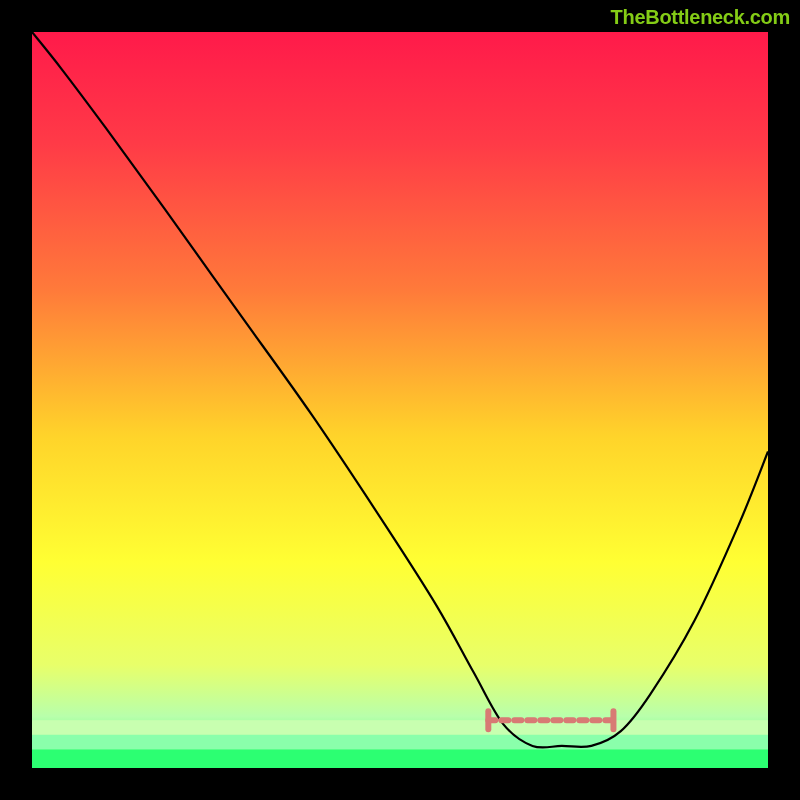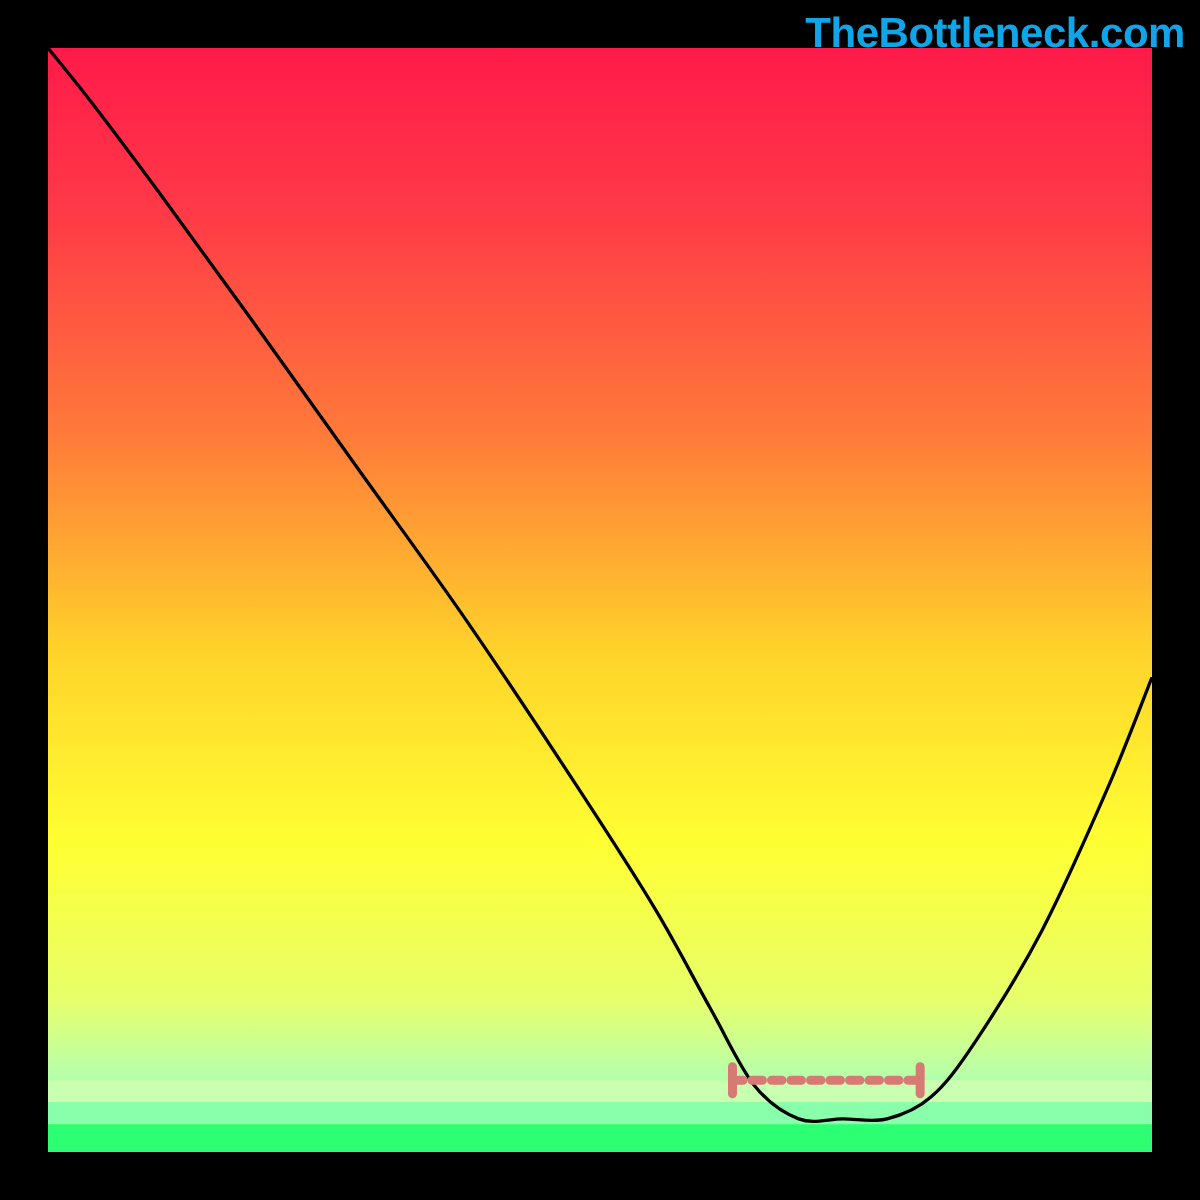--- a/index.html
+++ b/index.html
@@ -3,23 +3,23 @@
 <meta charset="utf-8">
 <style>
   * { margin: 0; padding: 0; box-sizing: border-box; }
   html, body { width: 800px; height: 800px; background: #000; overflow: hidden; }
   .container { position: relative; width: 800px; height: 800px; background: #000; }
   .watermark {
     position: absolute;
     top: 6px;
     right: 10px;
     font-family: Arial, sans-serif;
-    font-size: 28px;
+    font-size: 20px;
     font-weight: bold;
-    color: #0ea5e9;
+    color: #84cc16;
     letter-spacing: -0.3px;
     z-index: 10;
   }
   .plot {
     position: absolute;
     left: 32px;
     top: 32px;
     width: 736px;
     height: 736px;
   }

